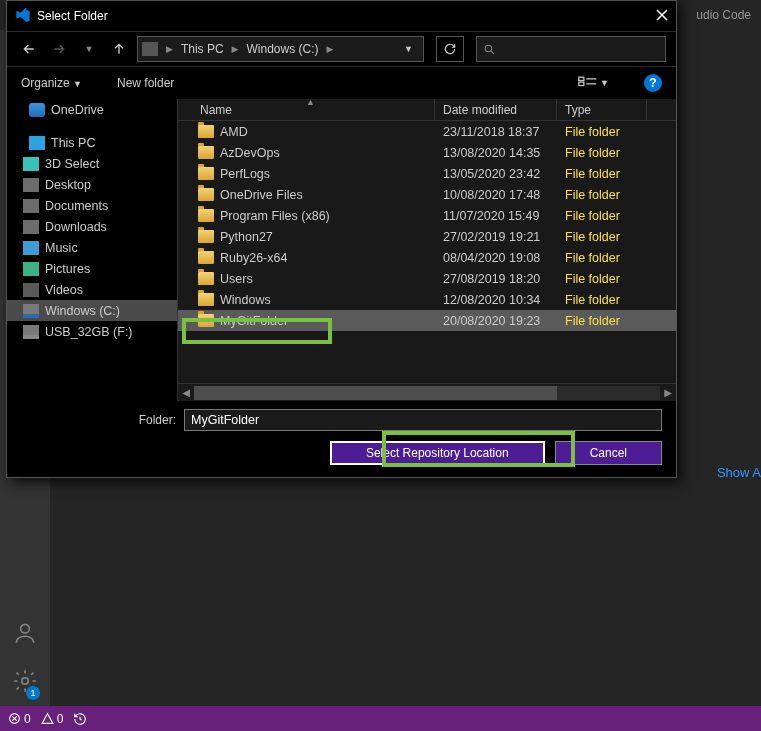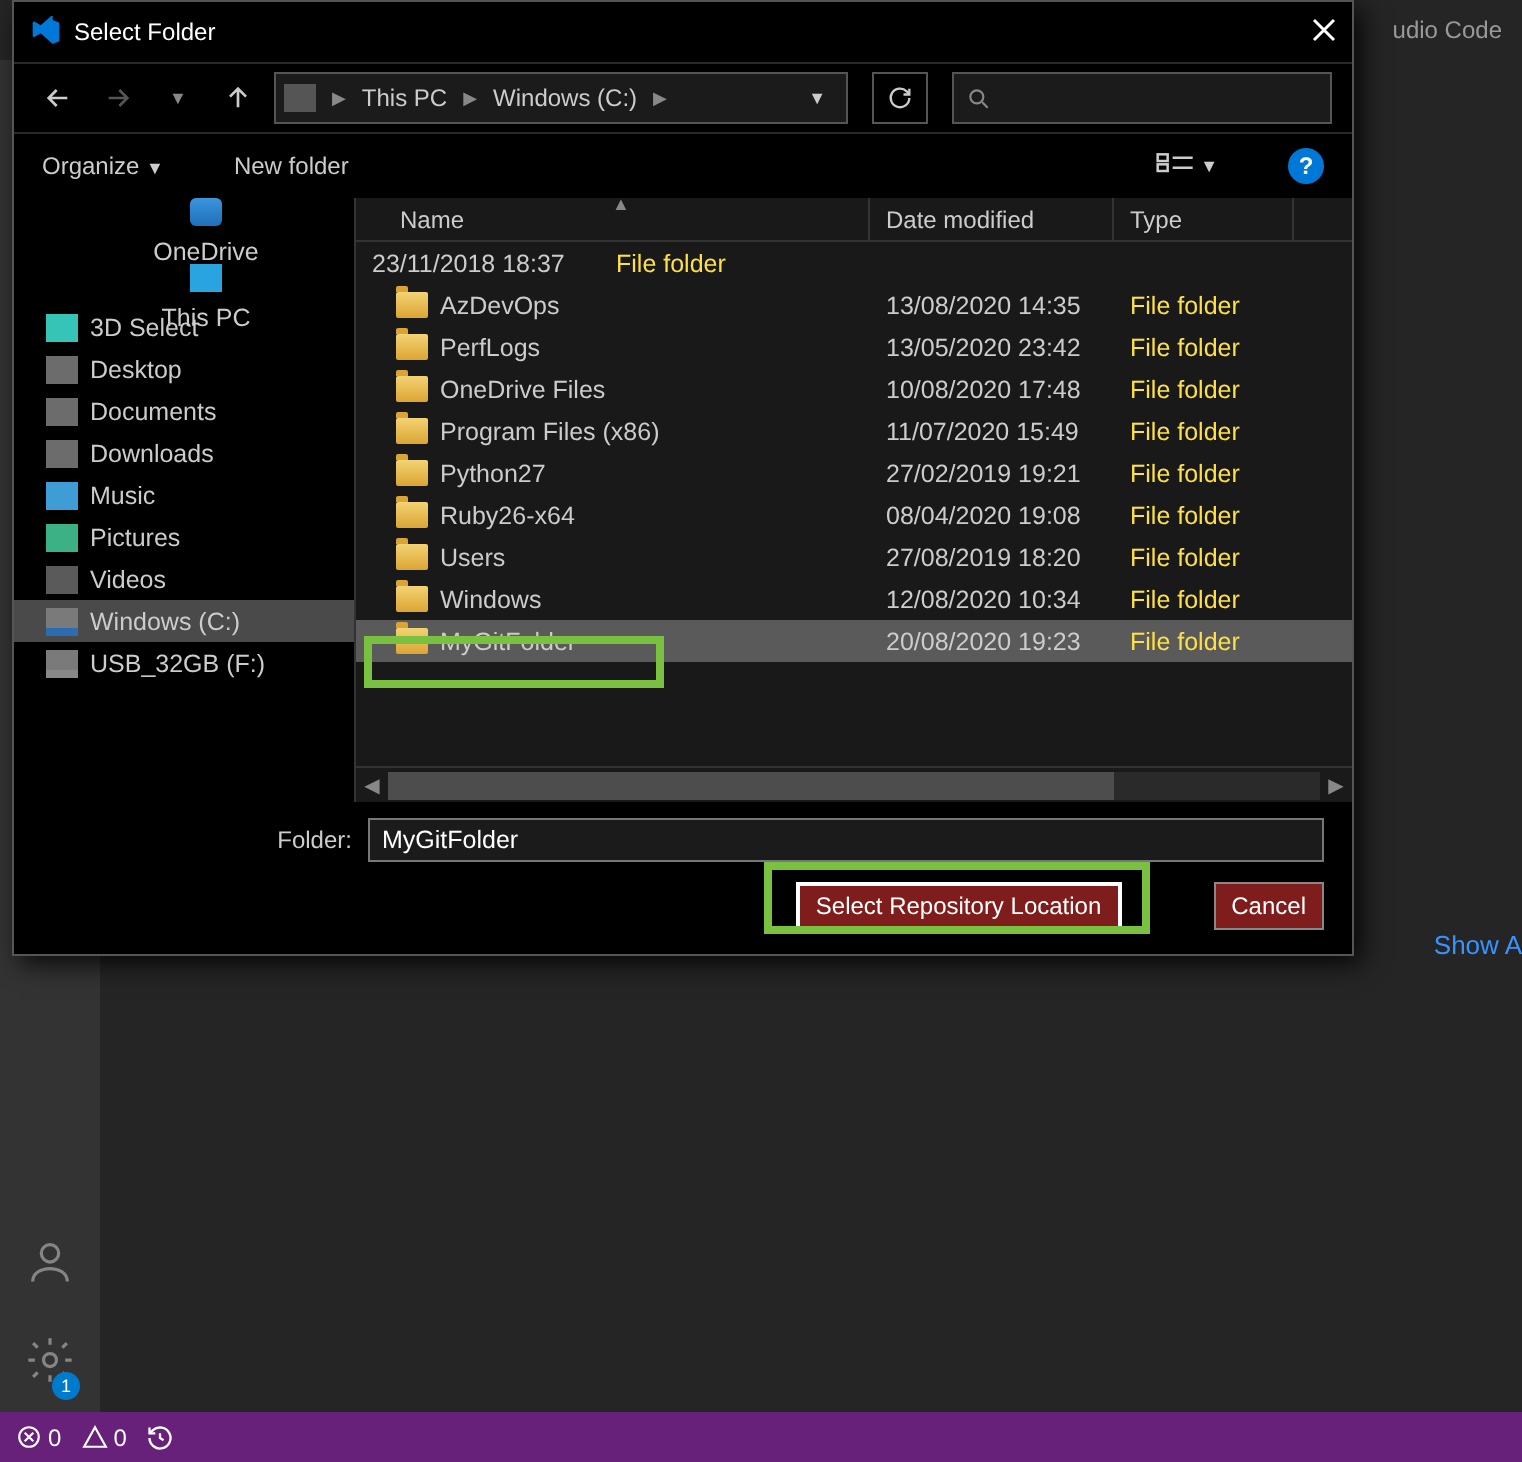--- a/index.html
+++ b/index.html
@@ -33,21 +33,21 @@
 .search input { background: transparent; border: none; color: #ccc; flex: 1; outline: none; font-size: 12px; }
 
 .toolbar { height: 32px; display: flex; align-items: center; padding: 0 14px; font-size: 12px; gap: 35px; }
 .toolbar .spacer { flex: 1; }
 .toolbar .view-btn { display: flex; align-items: center; gap: 2px; }
 .help-ico { width: 18px; height: 18px; background: #0078d7; border-radius: 50%; color: #fff; font-size: 12px; display: flex; align-items: center; justify-content: center; font-weight: bold; }
 
 .body { flex: 1; display: flex; min-height: 0; }
 .tree { width: 170px; background: #000; overflow: auto; font-size: 12.5px; }
 .tree-item { display: flex; align-items: center; height: 21px; padding-left: 16px; gap: 6px; cursor: pointer; white-space: nowrap; }
-.tree-item.root { padding-left: 22px; flex-direction: column; }
+.tree-item.root { padding-left: 22px; }
 .tree-item.sel { background: #4a4a4a; }
 .tree-item .tico { width: 16px; height: 14px; flex-shrink: 0; }
 .tico.cloud { background: linear-gradient(#3a95dd,#1f6fb8); border-radius: 3px; }
 .tico.pc { background: #2aa4e0; }
 .tico.cube { background: #35c4b5; }
 .tico.folder-dark { background: #6c6c6c; }
 .tico.music { background: #3f9dd6; }
 .tico.pic { background: #3bb185; }
 .tico.video { background: #5a5a5a; }
 .tico.drive { background: #7a7a7a; border-bottom: 4px solid #2d6cb3; }
@@ -75,21 +75,21 @@
 .hscroll { height: 18px; background: #1a1a1a; display: flex; align-items: center; border-top: 1px solid #333; }
 .hscroll .arrow { width: 16px; text-align: center; color: #888; font-size: 10px; }
 .hscroll .track { flex: 1; height: 14px; background: #2a2a2a; position: relative; }
 .hscroll .thumb { position: absolute; left: 0; top: 0; bottom: 0; width: 78%; background: #4d4d4d; }
 
 .footer { padding: 8px 14px 12px; display: flex; flex-direction: column; gap: 10px; }
 .folder-row { display: flex; align-items: center; gap: 8px; }
 .folder-row label { font-size: 12px; width: 155px; text-align: right; }
 .folder-row input { flex: 1; height: 22px; background: #1b1b1b; border: 1px solid #777; color: #fff; padding: 0 6px; font-size: 12.5px; outline: none; }
 .btn-row { display: flex; justify-content: flex-end; gap: 10px; }
-.btn { height: 24px; padding: 0 8px; background: #7f1d1d; border: 1px solid #888; color: #fff; font-size: 12px; cursor: pointer; display: flex; align-items: center; margin-left: 36px; }
+.btn { height: 24px; padding: 0 34px; background: #4c1d95; border: 1px solid #888; color: #fff; font-size: 12px; cursor: pointer; display: flex; align-items: center; }
 .btn.primary { border: 2px solid #fff; }
 </style>
 </head>
 <body>
 
 <div class="vscode-bg">
   <div class="vscode-title">udio Code</div>
   <div class="vscode-activity">
     <div>
       <svg width="26" height="26" viewBox="0 0 24 24" fill="none" stroke-width="1.5">
@@ -248,20 +248,24 @@
       <div class="cols">
         <div class="col-name">
             <span class="sort">▲</span>
             <span>Name</span>
           </div>
         <div class="col-date">Date modified</div>
         <div class="col-type">Type</div>
       </div>
       <div class="rows" id="rows">
           <div class="row">
+            <div class="c-name">
+              <span class="fico"></span>
+              <span>AMD</span>
+            </div>
             <div class="c-date">23/11/2018 18:37</div>
             <div class="c-type">File folder</div>
           </div>
           <div class="row">
             <div class="c-name">
               <span class="fico"></span>
               <span>AzDevOps</span>
             </div>
             <div class="c-date">13/08/2020 14:35</div>
             <div class="c-type">File folder</div>

